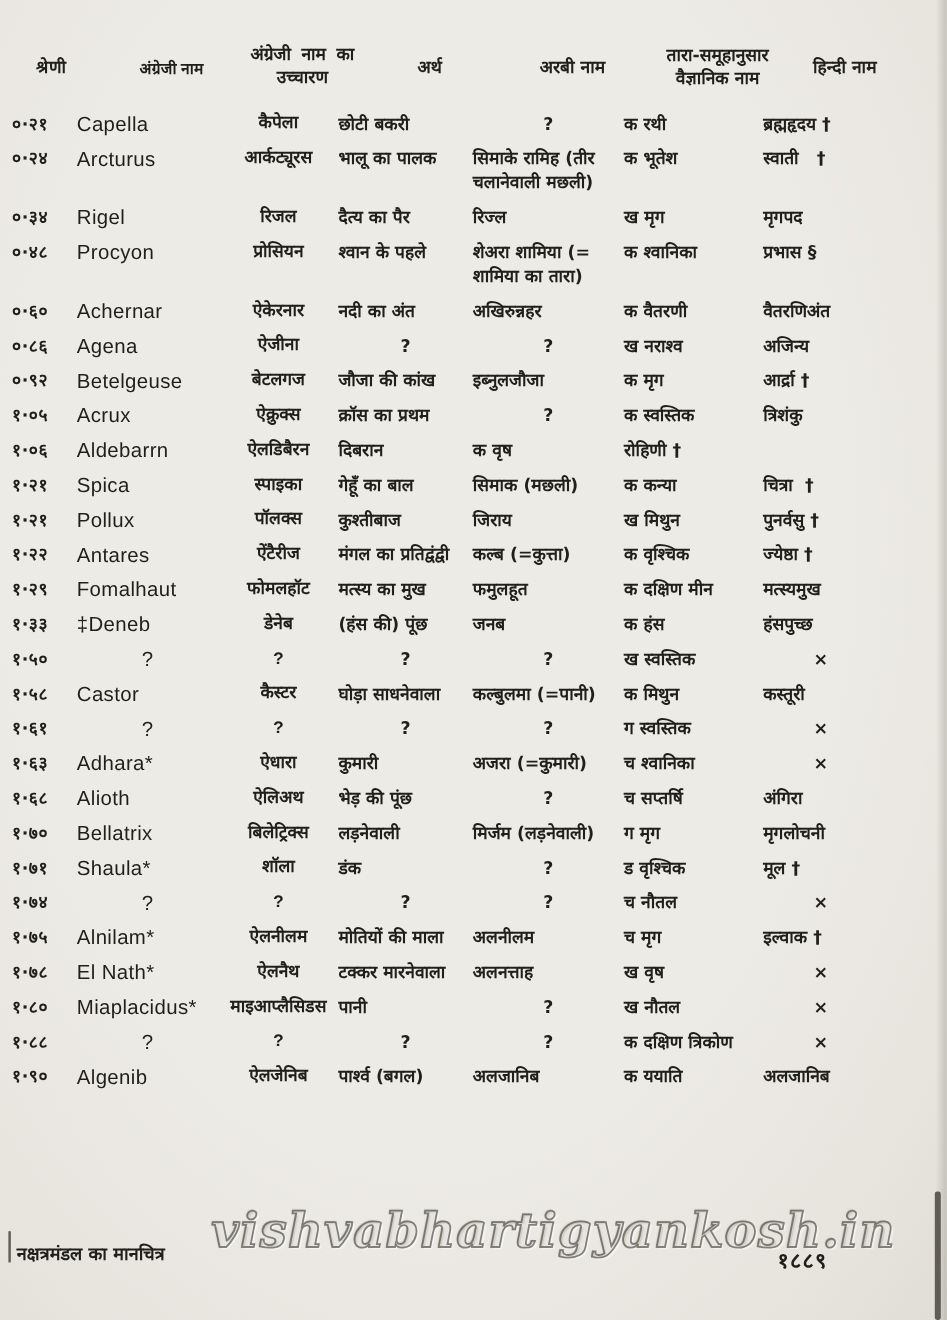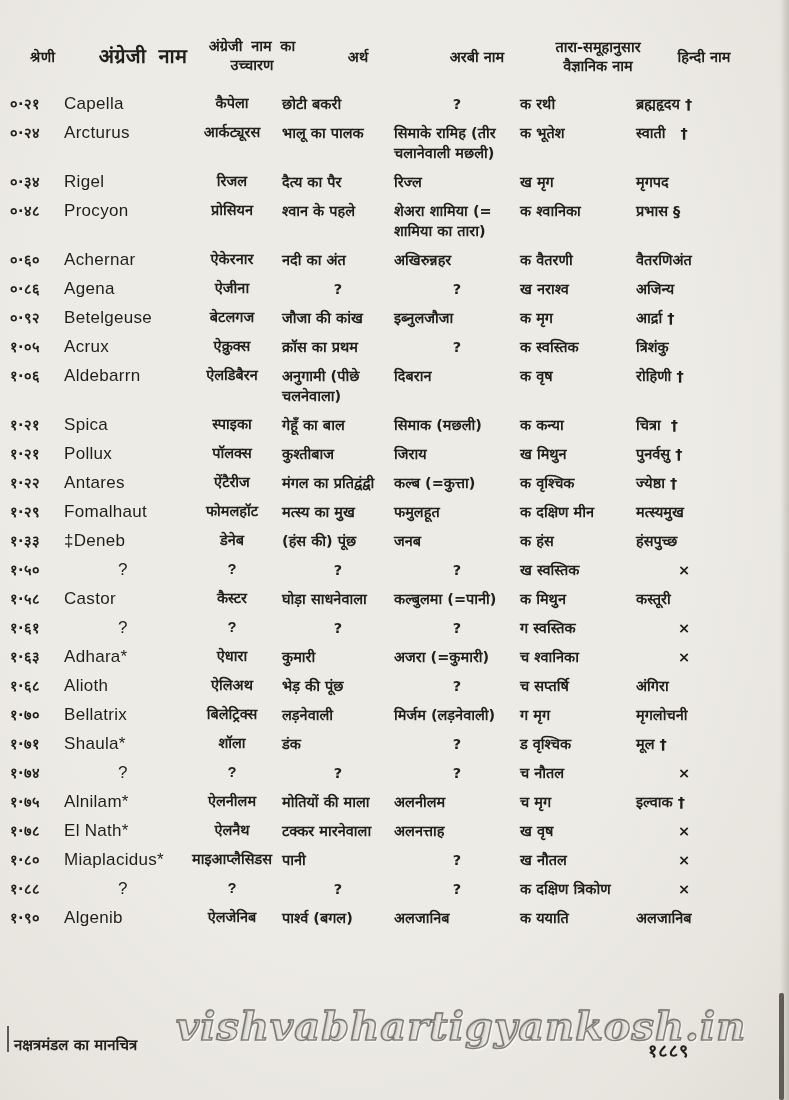--- a/index.html
+++ b/index.html
@@ -38,21 +38,21 @@
     overflow: visible;
   }
   .thead .cell { text-align: center; font-size: 14.5px; line-height: 19px; }
   .thead .c1 { text-align: left; }
   .c2 {
     font-family: Liberation Sans, sans-serif;
     font-weight: normal;
     font-size: 17px;
     letter-spacing: 0.3px;
   }
-  .thead .c2 { font-family: Liberation Mono, monospace; font-weight: bold; font-size: 20px; }
+  .thead .c2 { font-family: Liberation Serif, serif; font-weight: bold; font-size: 13px; }
   .c3 { text-align: center; font-family: Liberation Mono, monospace; }
   .c1 { letter-spacing: 0.5px; }
   .cell.sym { text-align: center; }
   .watermark {
     position: absolute;
     left: 176px;
     top: 1002px;
     font-family: "DejaVu Serif", serif;
     font-style: italic;
     font-weight: bold;
@@ -198,22 +198,20 @@
       <div class="cell c4">क्रॉस का प्रथम</div>
       <div class="cell c5 sym">?</div>
       <div class="cell c6">क स्वस्तिक</div>
       <div class="cell c7">त्रिशंकु</div>
     </div>
 
     <div class="trow">
       <div class="cell c1">१·०६</div>
       <div class="cell c2">Aldebarrn</div>
       <div class="cell c3">ऐलडिबैरन</div>
-      <div class="cell c4">अनुगामी (पीछे
-चलनेवाला)</div>
       <div class="cell c5">दिबरान</div>
       <div class="cell c6">क वृष</div>
       <div class="cell c7">रोहिणी †</div>
     </div>
 
     <div class="trow">
       <div class="cell c1">१·२१</div>
       <div class="cell c2">Spica</div>
       <div class="cell c3">स्पाइका</div>
       <div class="cell c4">गेहूँ का बाल</div>

